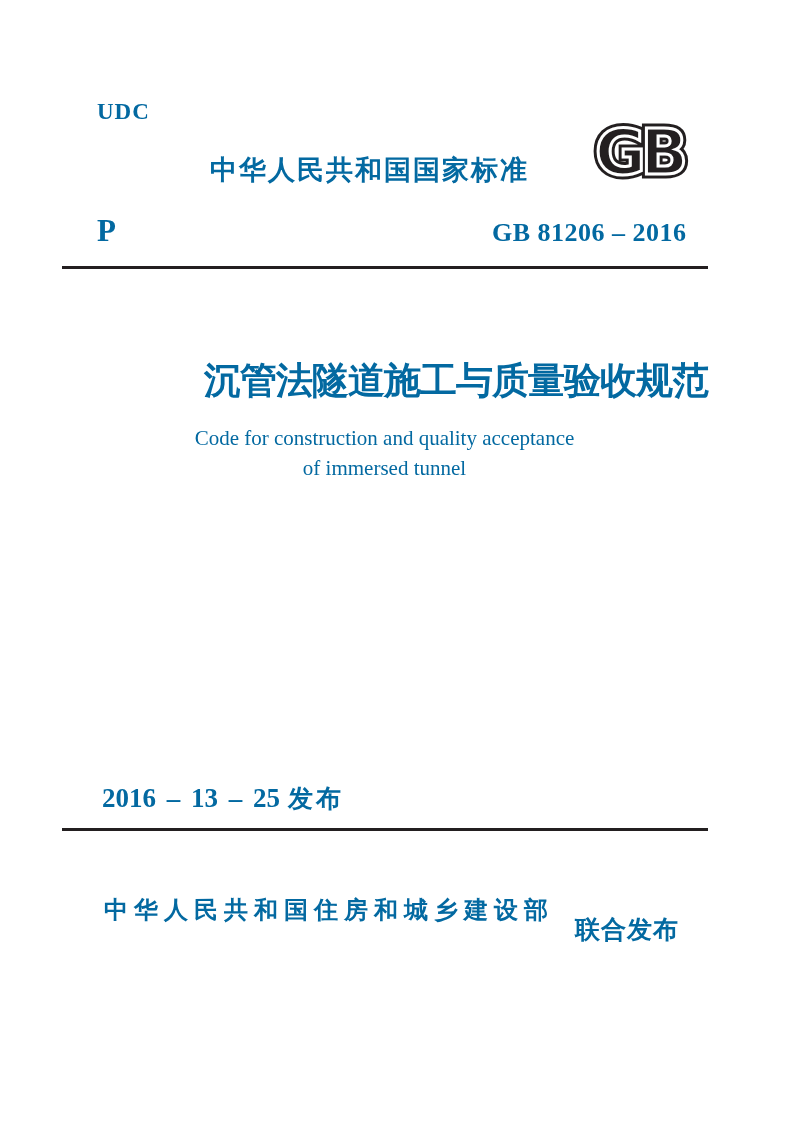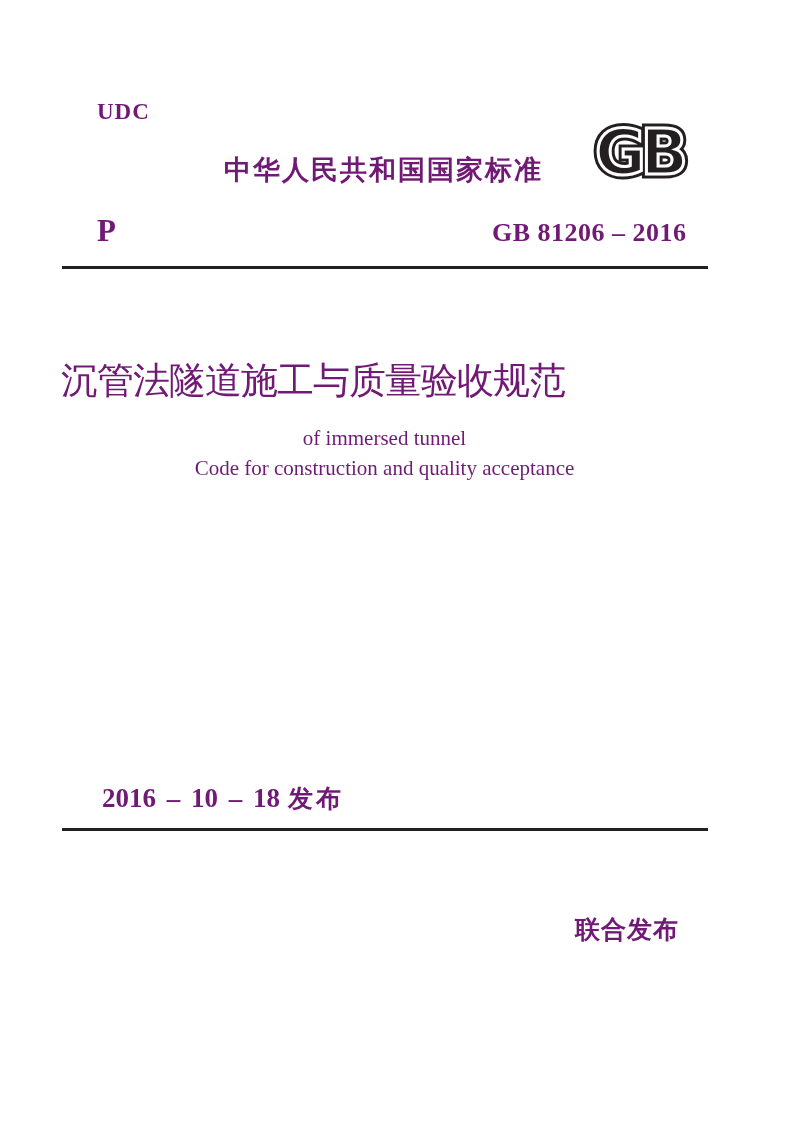--- a/index.html
+++ b/index.html
@@ -3,53 +3,53 @@
 <meta charset="utf-8">
 <style>
   html, body { margin: 0; padding: 0; background: #e8e8e8; }
   .page {
     position: relative;
     width: 789px;
     height: 1122px;
     background: #ffffff;
     overflow: hidden;
     font-family: "Liberation Sans", sans-serif;
-    color: #701a75;
+    color: #0369a1;
     margin: 0 auto;
   }
   .udc {
     position: absolute; left: 97px; top: 99px;
     font-family: "Liberation Serif", serif;
     font-weight: 700; font-size: 23px; letter-spacing: 1px;
   }
   .header-title {
-    position: absolute; left: 224px; top: 152px;
+    position: absolute; left: 210px; top: 152px;
     font-weight: 700; font-size: 27px; letter-spacing: 2px;
     white-space: nowrap;
   }
   .gb-logo { position: absolute; left: 580px; top: 122px; width: 118px; height: 62px; }
   .class-code {
     position: absolute; left: 97px; top: 213px;
     font-family: "Liberation Serif", serif;
     font-weight: 700; font-size: 31px;
   }
   .std-number {
     position: absolute; left: 492px; top: 218px;
     font-family: "Liberation Serif", serif;
     font-weight: 700; font-size: 26px; letter-spacing: 0.5px;
     white-space: nowrap;
   }
   .rule { position: absolute; left: 62px; width: 646px; height: 3px; background: #231f20; }
   .rule-top { top: 266px; }
   .rule-bottom { top: 828px; }
   .title-zh {
     position: absolute; left: 61px; top: 356px; width: 647px;
-    text-align: left;
+    text-align: right;
     font-family: "Liberation Serif", serif;
-    font-weight: 400; font-size: 37px; letter-spacing: -1px;
+    font-weight: 700; font-size: 37px; letter-spacing: -1px;
     white-space: nowrap;
   }
   .title-en {
     position: absolute; left: 61px; top: 423px; width: 647px;
     text-align: center;
     font-family: "Liberation Serif", serif;
     font-weight: 400; font-size: 21px; line-height: 30px;
   }
   .date-block { position: absolute; top: 782px; white-space: nowrap; }
   .date-left  { left: 102px; }
@@ -89,27 +89,28 @@
 
   <div class="class-code">P</div>
 
   <div class="std-number">GB 81206 – 2016</div>
 
   <div class="rule rule-top"></div>
 
   <div class="title-zh">沉管法隧道施工与质量验收规范</div>
 
   <div class="title-en">
+    <div>Code for construction and quality acceptance</div>
     <div>of immersed tunnel</div>
-    <div>Code for construction and quality acceptance</div>
   </div>
 
   <div class="date-block date-left">
-    <span class="date-num">2016 – 10 – 18</span><span class="date-label">发布</span>
+    <span class="date-num">2016 – 13 – 25</span><span class="date-label">发布</span>
   </div>
 
 
   <div class="rule rule-bottom"></div>
 
+  <div class="pub-line pub1">中华人民共和国住房和城乡建设部</div>
 
   <div class="joint">联合发布</div>
 
 </div>
 
 </body></html>

